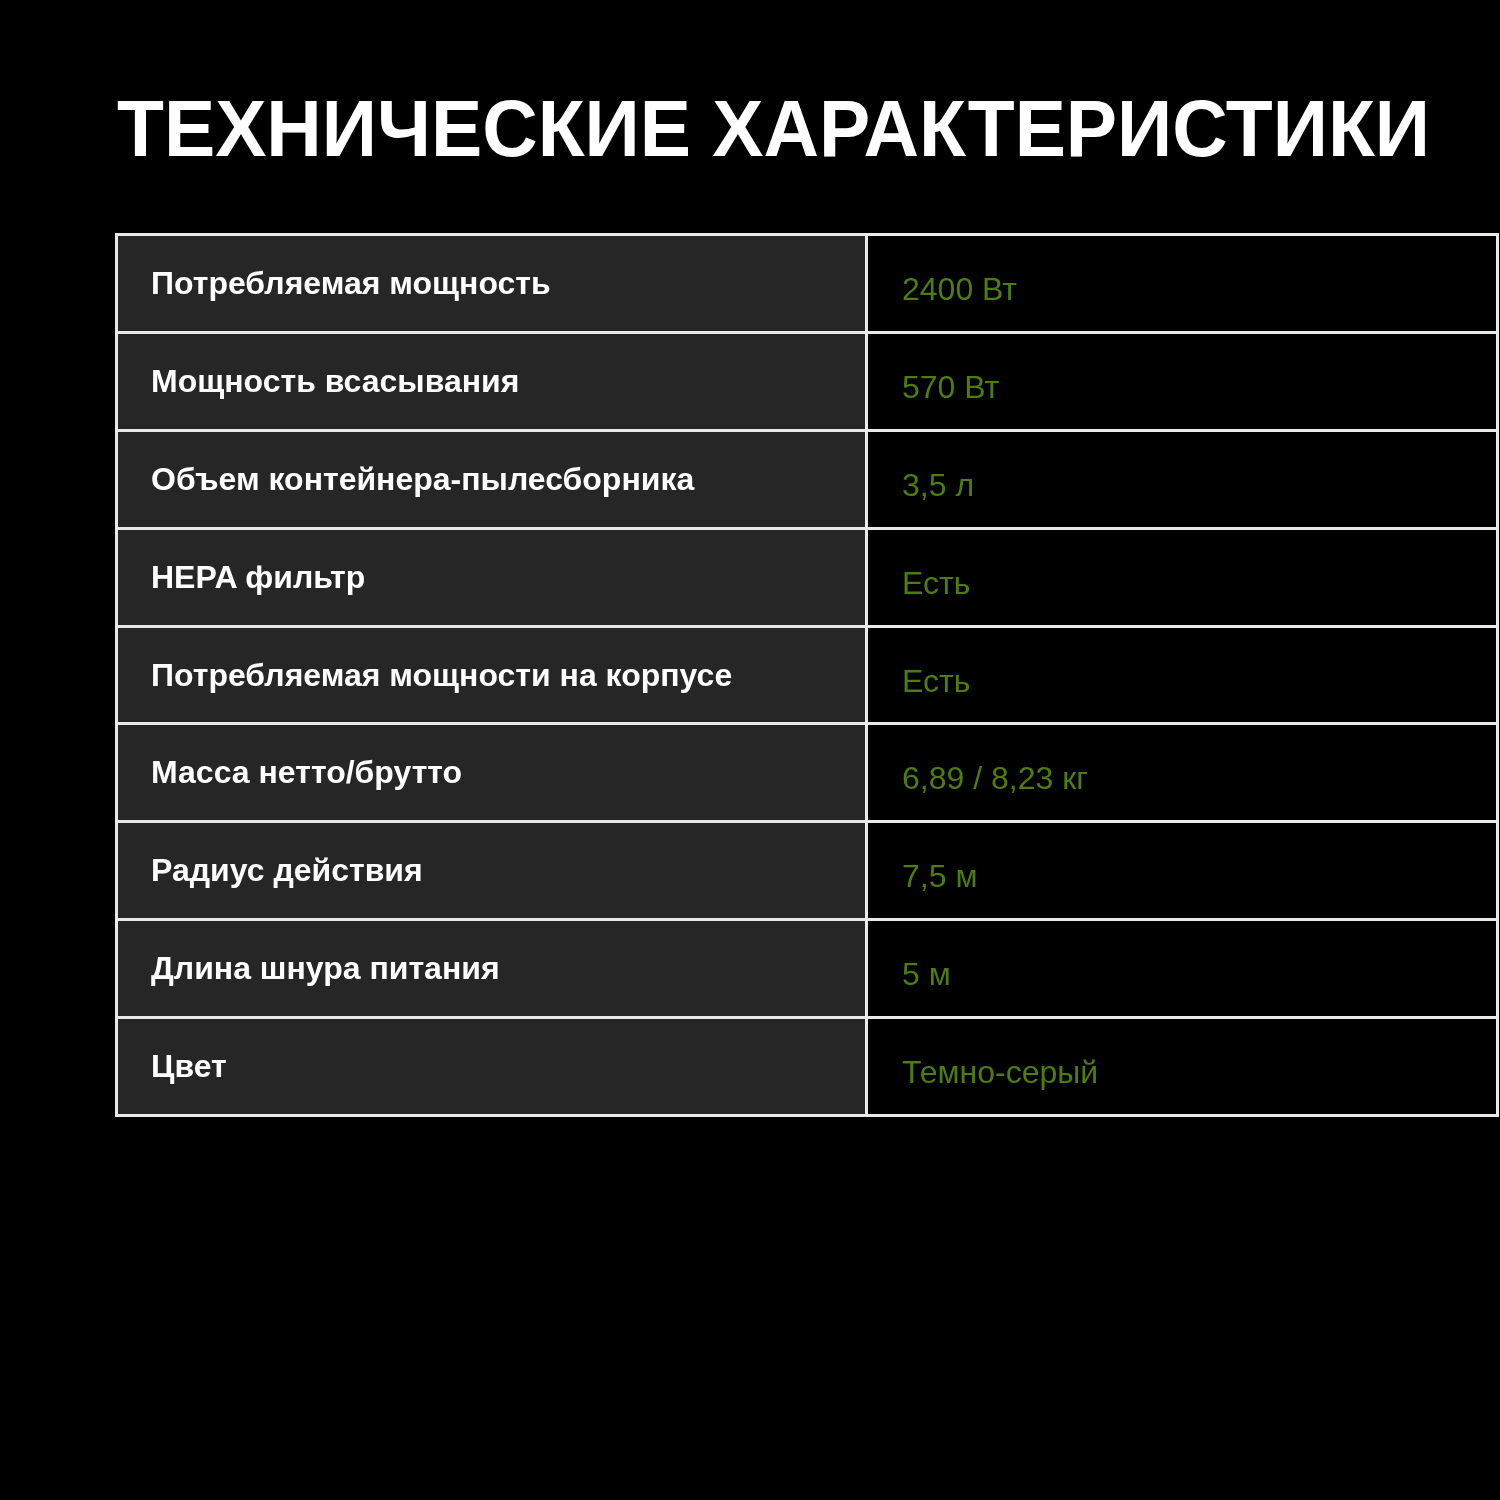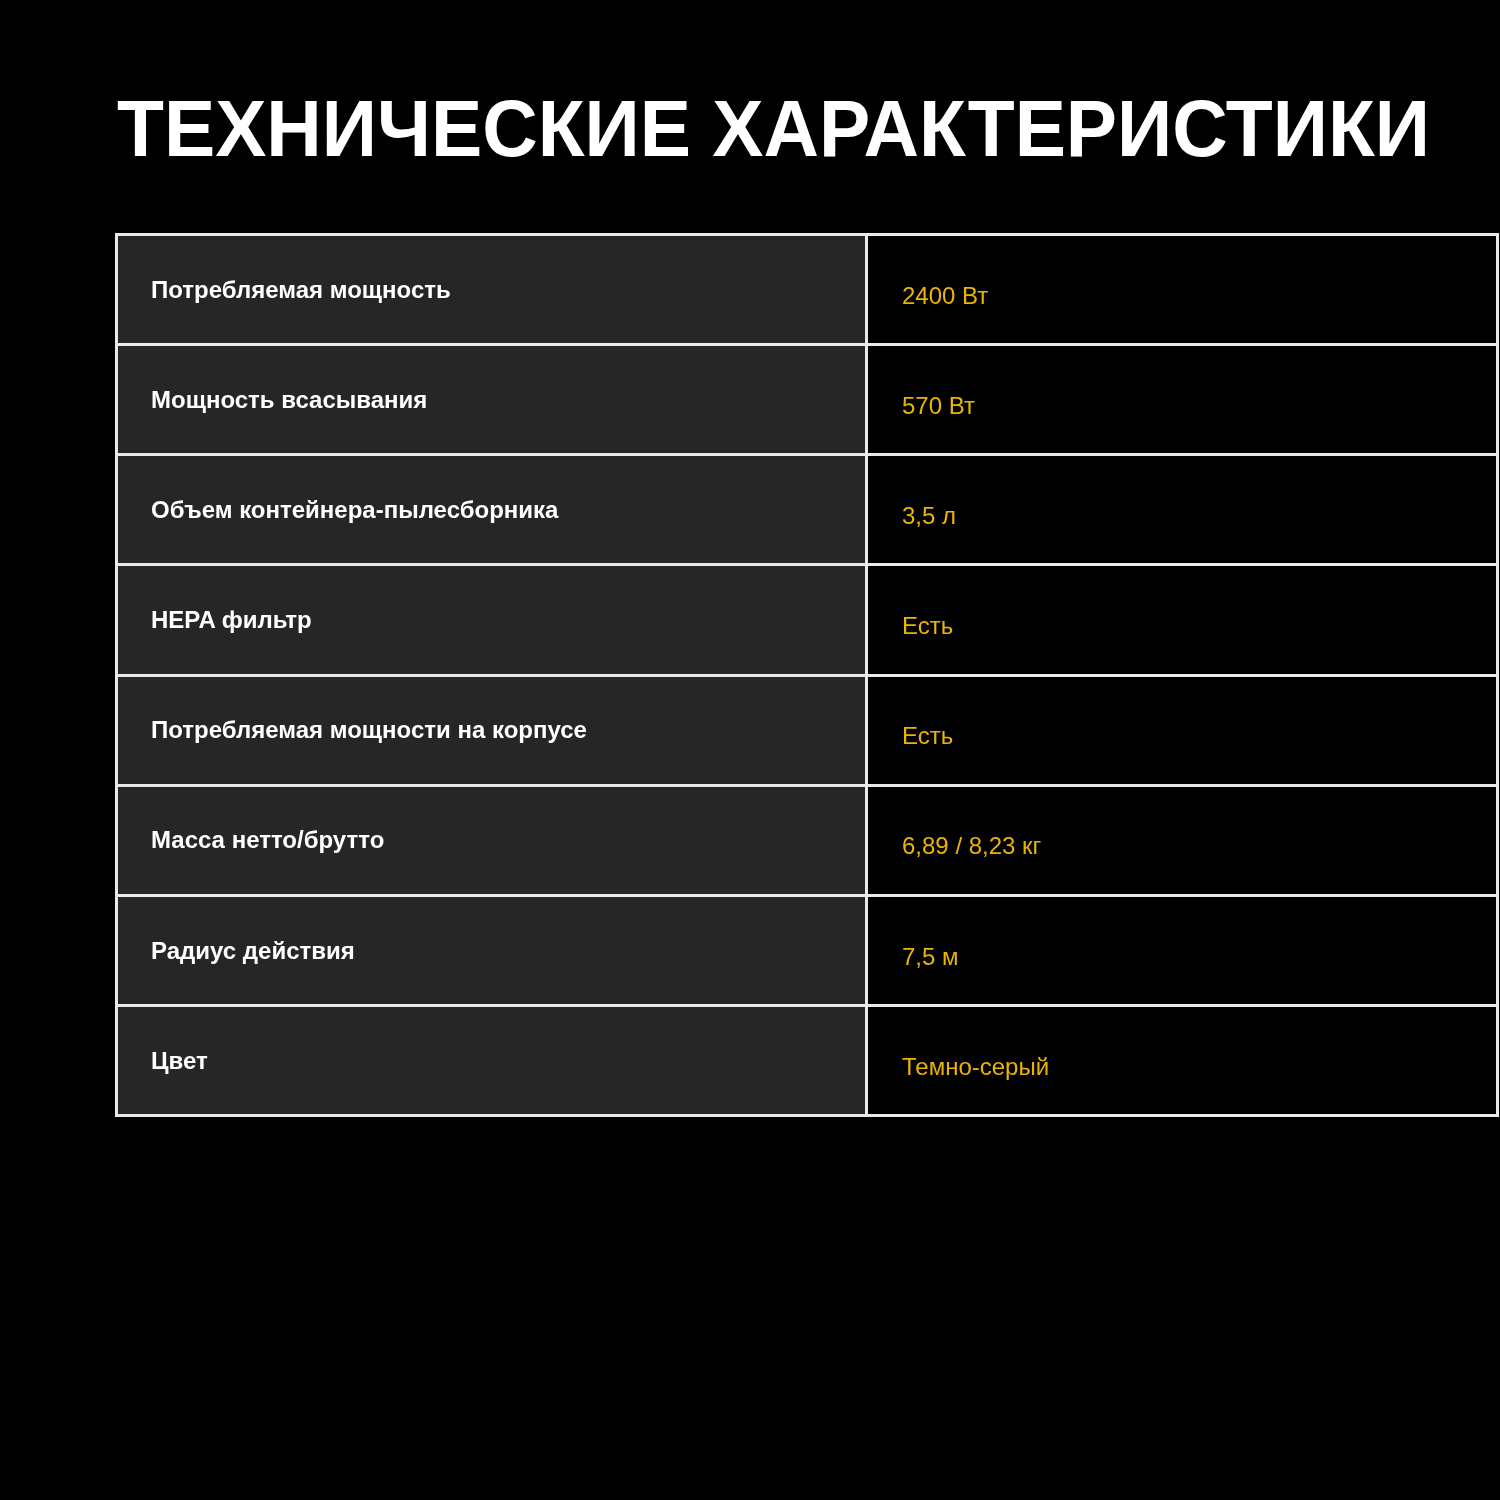--- a/index.html
+++ b/index.html
@@ -37,37 +37,37 @@
     height: 884px;
     border-collapse: collapse;
     table-layout: fixed;
   }
   table.spec-table col.c-label { width: 750px; }
   table.spec-table col.c-value { width: 631px; }
   table.spec-table th,
   table.spec-table td {
     border: 3px solid #e9e9e9;
     vertical-align: middle;
-    font-size: 24px;
+    font-size: 32px;
     line-height: 1.15;
     color: #ffffff;
     overflow: hidden;
   }
   table.spec-table th {
     background: #262626;
     font-weight: 700;
     text-align: left;
     padding: 0 20px 0 33px;
   }
   table.spec-table td {
     background: #000000;
     font-weight: 400;
     text-align: left;
     padding: 12px 20px 0 34px; 
-    color: #eab308;
+    color: #4d7c0f;
   }
 </style>
 </head>
 <body>
 
 <div class="canvas">
 
   <div class="page-title">ТЕХНИЧЕСКИЕ ХАРАКТЕРИСТИКИ</div>
 
   <table class="spec-table">
@@ -98,19 +98,23 @@
       </tr>
       <tr>
         <th>Масса нетто/брутто</th>
         <td>6,89 / 8,23 кг</td>
       </tr>
       <tr>
         <th>Радиус действия</th>
         <td>7,5 м</td>
       </tr>
       <tr>
+        <th>Длина шнура питания</th>
+        <td>5 м</td>
+      </tr>
+      <tr>
         <th>Цвет</th>
         <td>Темно-серый</td>
       </tr>
     </tbody>
   </table>
 
 </div>
 
 </body></html>

